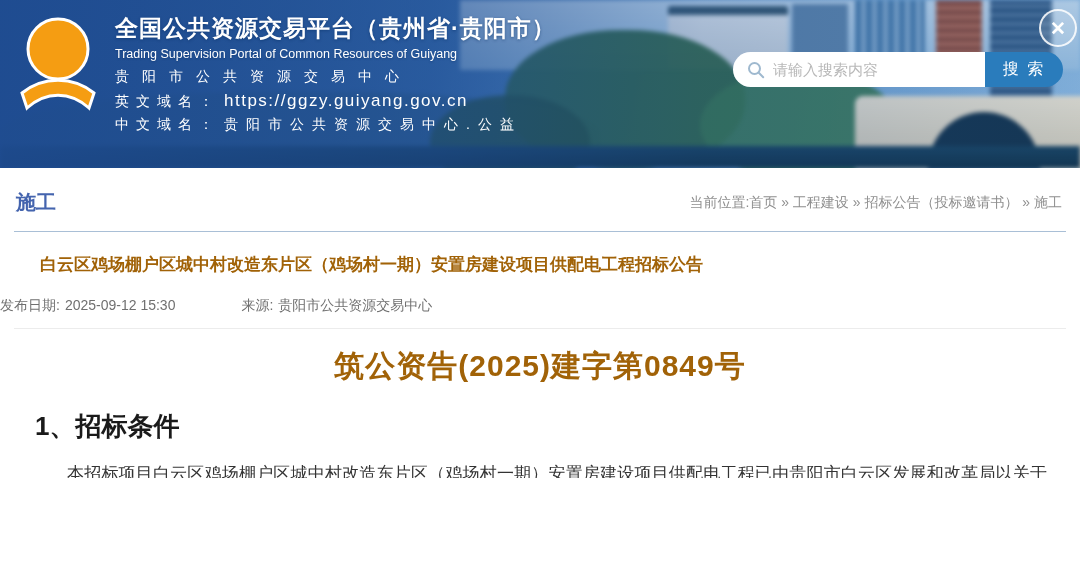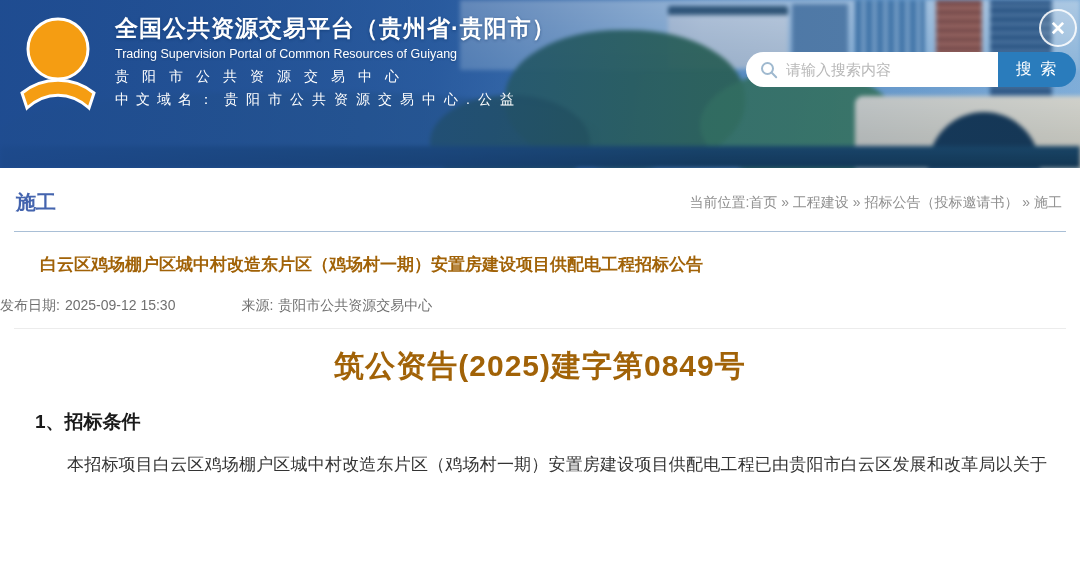--- a/index.html
+++ b/index.html
@@ -31,21 +31,21 @@
   .brand { position:absolute; left:18px; top:13px; display:flex; gap:17px; color:#fff; z-index:3; align-items:flex-start; }
   .logo svg { display:block; }
   .brand-title    { font-size:23px; font-weight:700; letter-spacing:1px; text-shadow:0 1px 3px rgba(0,40,90,.45); }
   .brand-subtitle { font-size:12.5px; margin-top:3px; text-shadow:0 1px 2px rgba(0,40,90,.4); }
   .brand-center   { font-size:14px; letter-spacing:13px; margin-top:7px; white-space:nowrap; }
   .brand-domain   { font-size:14px; margin-top:5px; white-space:nowrap; }
   .dom-label      { letter-spacing:7px; }
   .en-value       { font-size:17px; letter-spacing:1.5px; margin-left:4px; }
   .cn-value       { letter-spacing:8px; margin-left:4px; }
 
-  .search { position:absolute; top:52px; right:4px; display:flex; height:35px; z-index:3; }
+  .search { position:absolute; top:52px; right:17px; display:flex; height:35px; z-index:3; }
   .search-box { background:#fff; border-radius:18px 0 0 18px; width:252px; display:flex; align-items:center; padding:0 8px 0 14px; }
   .search-box input { border:none; outline:none; flex:1; font-size:15px; color:#333; background:transparent; margin-left:8px; }
   .search-box input::placeholder { color:#b8b8b8; }
   .search-btn { width:78px; background:var(--accent_blue,#2a7cbc); color:#fff; font-size:16px; border:none;
                 border-radius:0 18px 18px 0; letter-spacing:2px; cursor:pointer; }
   .close-btn { position:absolute; top:9px; right:3px; width:38px; height:38px; border-radius:50%;
                border:2px solid rgba(255,255,255,.85); color:#fff; display:flex; align-items:center; justify-content:center;
                font-size:19px; font-weight:700; background:rgba(255,255,255,.14); z-index:4; cursor:pointer; }
 
   
@@ -63,21 +63,21 @@
   .article-title { text-align:left; font-size:17px; color:#a16207; font-weight:600; margin:21px 40px 0; }
   .meta { display:flex; align-items:center; margin-top:21px; font-size:14px; color:#707070; }
   .meta-item .val { margin-left:5px; }
   .meta .src   { margin-left:66px; }
   .meta .fonts { margin-left:116px; color:#555; }
   .fonts span  { cursor:pointer; }
   .font-mid    { color:var(--red,#e60000); }
   .rule-light  { border:none; border-top:1px solid #ececec; margin:13px 14px 0; }
 
   .doc-number      { text-align:center; font-size:30px; color:#a16207; font-weight:600; margin:17px 0 0; letter-spacing:1px; }
-  .section-heading { font-size:19px; color:#1a1a1a; font-weight:600; margin:22px 0 0 35px; }
+  .section-heading { font-size:26px; color:#1a1a1a; font-weight:600; margin:22px 0 0 35px; }
   .body-text       { margin:13px 33px 0 33px; font-size:17px; line-height:34px; color:#333;
                      text-align:justify; text-indent:2em; }
 </style>
 </head>
 <body>
 
 <div class="page">
 
   <header class="hero">
     <div class="scene">
@@ -101,20 +101,23 @@
       <div class="logo">
         <svg width="80" height="100" viewBox="0 0 80 100">
           <circle cx="40" cy="36" r="30" fill="#f59d12" stroke="#ffffff" stroke-width="3"></circle>
           <path d="M4,80 C25,63 55,63 76,80 L71,95 C52,78 28,78 9,95 Z" fill="#f59d12" stroke="#ffffff" stroke-width="3"></path>
         </svg>
       </div>
       <div class="brand-text">
         <div class="brand-title">全国公共资源交易平台（贵州省·贵阳市）</div>
         <div class="brand-subtitle">Trading Supervision Portal of Common Resources of Guiyang</div>
         <div class="brand-center">贵阳市公共资源交易中心</div>
+        <div class="brand-domain">
+          <span class="dom-label">英文域名：</span><span class="en-value">https://ggzy.guiyang.gov.cn</span>
+        </div>
         <div class="brand-domain">
           <span class="dom-label">中文域名：</span><span class="cn-value">贵阳市公共资源交易中心.公益</span>
         </div>
       </div>
     </div>
 
     <div class="search">
       <div class="search-box">
         <svg width="18" height="18" viewBox="0 0 18 18">
           <circle cx="7.5" cy="7.5" r="5.5" fill="none" stroke="#9fb9cf" stroke-width="2"></circle>

